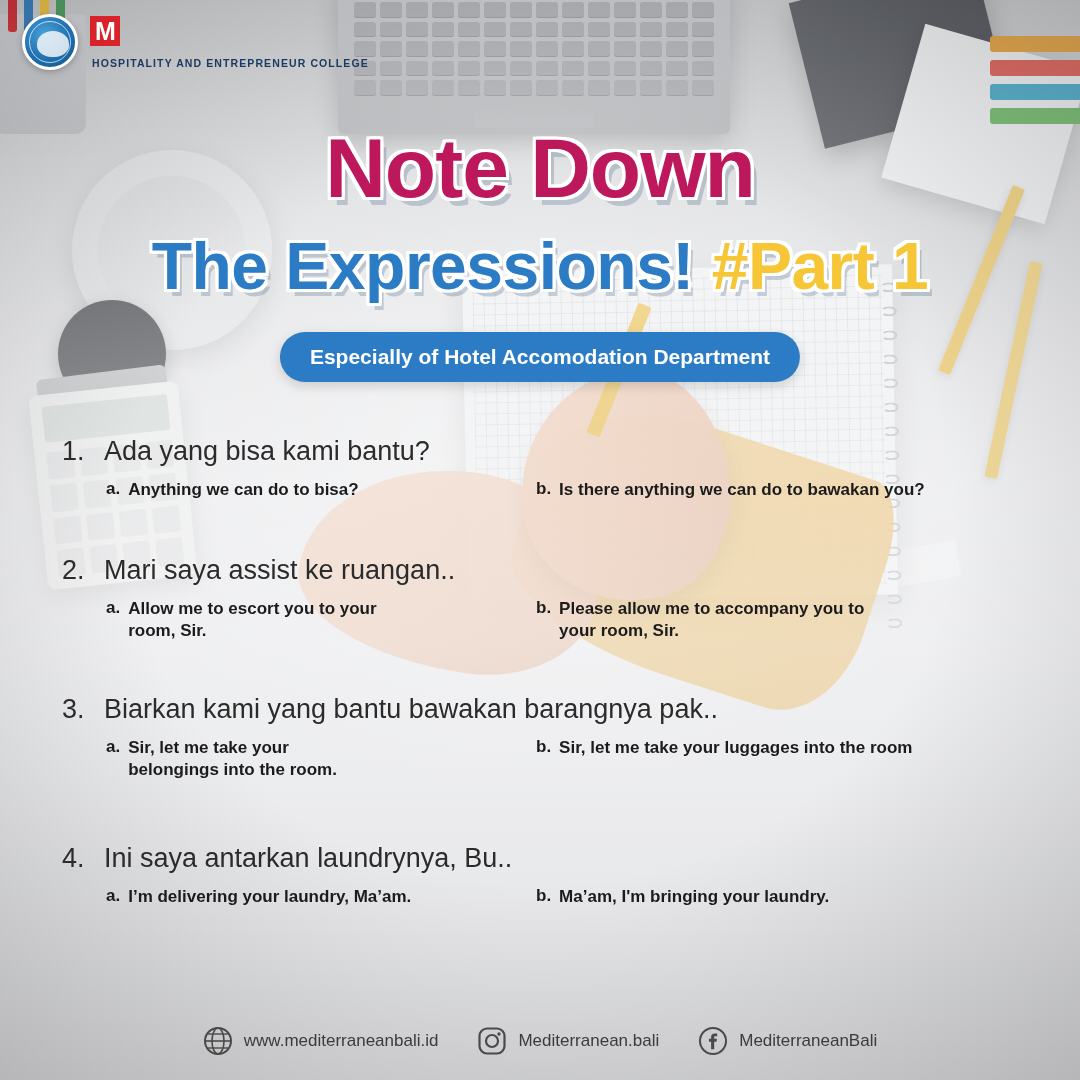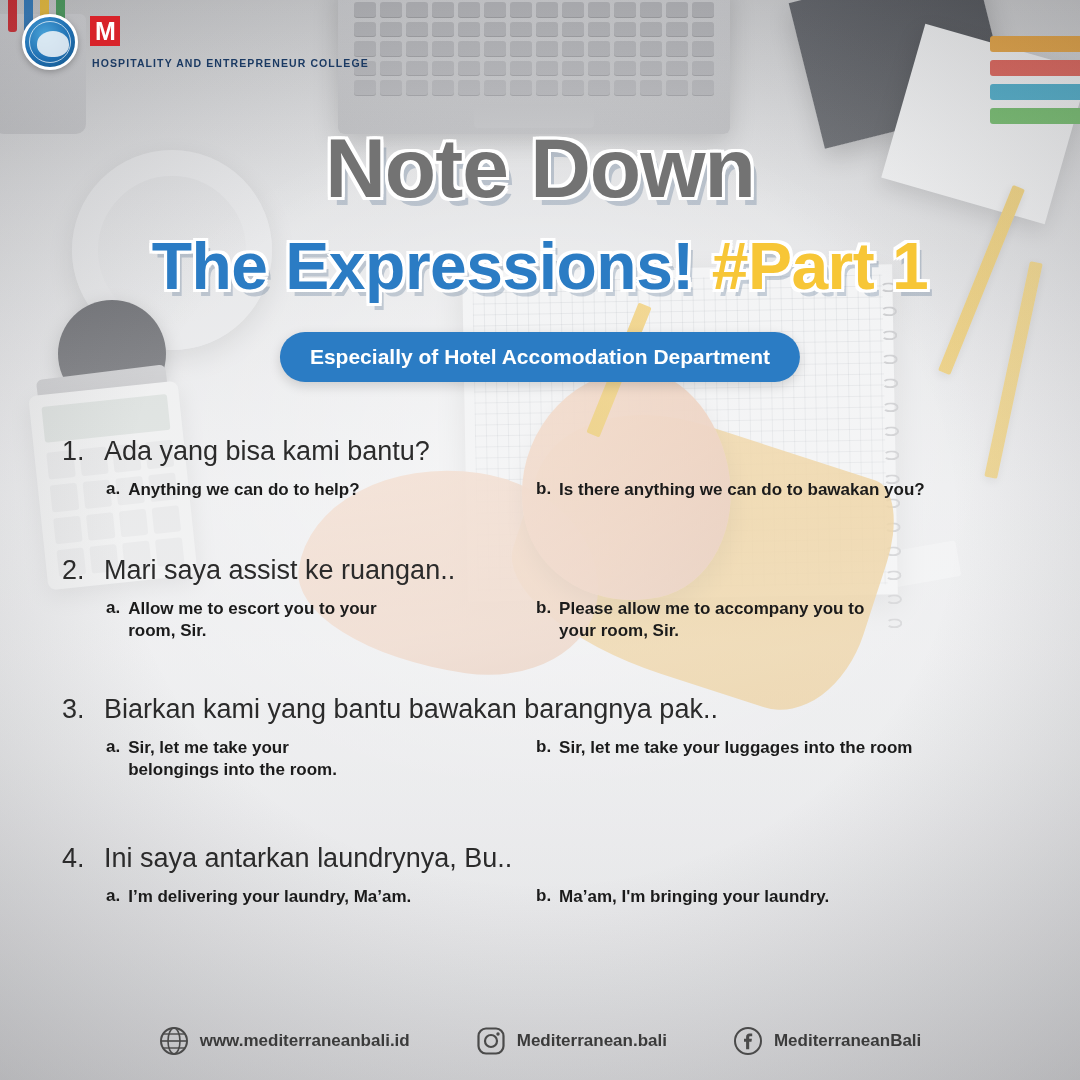--- a/index.html
+++ b/index.html
@@ -189,21 +189,21 @@
     font-size: 27px; font-weight: bold; color: #1b3a63; letter-spacing: 0.5px;
   }
   .brand-sub {
     font-size: 10.5px; font-weight: bold; color: #1b3a63; letter-spacing: 1.1px;
     margin-top: 11px; margin-left: 2px;
   }
 
   
   .title-wrap { position: absolute; left: 0; right: 0; top: 128px; text-align: center; }
   .title-1 {
-    font-size: 84px; font-weight: bold; color: #737373; letter-spacing: -1px;
+    font-size: 84px; font-weight: bold; color: #be185d; letter-spacing: -1px;
     line-height: 0.96;
     text-shadow:
       -3px 0 0 #fff, 3px 0 0 #fff, 0 -3px 0 #fff, 0 3px 0 #fff,
       -3px -3px 0 #fff, 3px -3px 0 #fff, -3px 3px 0 #fff, 3px 3px 0 #fff,
       6px 8px 0 rgba(30,70,110,0.22);
   }
   .title-2 {
     font-size: 66px; font-weight: bold; color: #2b7cc4; letter-spacing: -0.5px;
     line-height: 1.02; margin-top: 24px;
     text-shadow:
@@ -239,21 +239,21 @@
   .col-a { width: 430px; flex: none; }
   .col-b { flex: 1; }
 
   .sp-1 { height: 44px; }
   .sp-2 { height: 42px; }
   .sp-3 { height: 52px; }
 
   
   .footer {
     position: absolute; left: 0; right: 0; bottom: 24px;
-    display: flex; justify-content: center; align-items: center; gap: 66px; font-weight: bold;
+    display: flex; justify-content: center; align-items: center; gap: 39px;
   }
   .f-item { display: flex; align-items: center; gap: 11px; }
   .f-text { font-size: 17px; color: #3b3b3b; }
   .f-ico { width: 30px; height: 30px; flex: none; display:block; }
 
   .icon-svg { display: block; }
 </style>
 </head>
 <body>
 
@@ -433,21 +433,21 @@
   <div class="list">
 
     <div class="q-item">
       <div class="q-line">
         <div class="q-num">1.</div>
         <div class="q-text">Ada yang bisa kami bantu?</div>
       </div>
       <div class="answers">
         <div class="ans col-a">
           <span class="ans-let">a.</span>
-          <span class="ans-text">Anything we can do to help?</span>
+          <span class="ans-text">Anything we can do to bisa?</span>
         </div>
         <div class="ans col-b">
           <span class="ans-let">b.</span>
           <span class="ans-text">Is there anything we can do to bawakan you?</span>
         </div>
       </div>
     </div>
 
     <div class="sp-1"></div>
 

